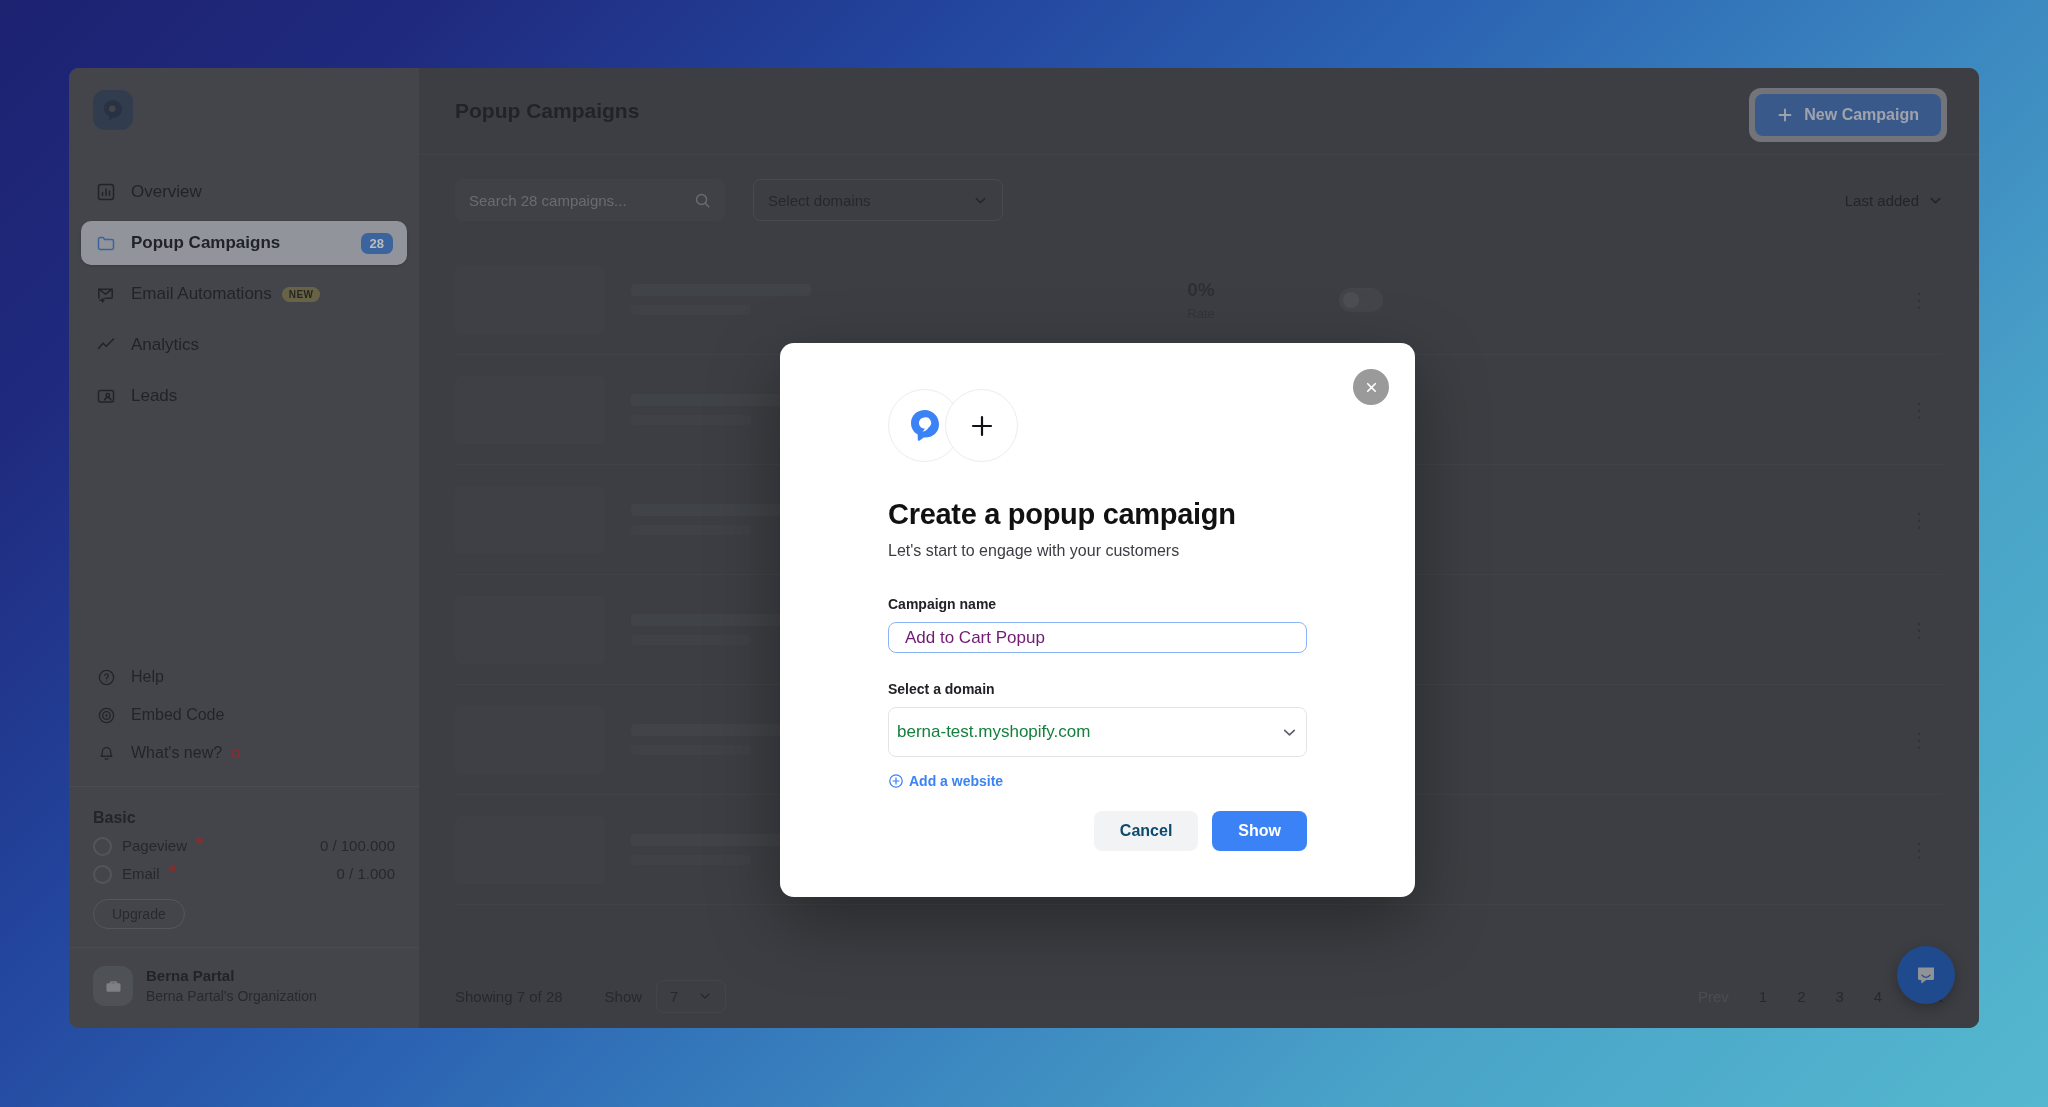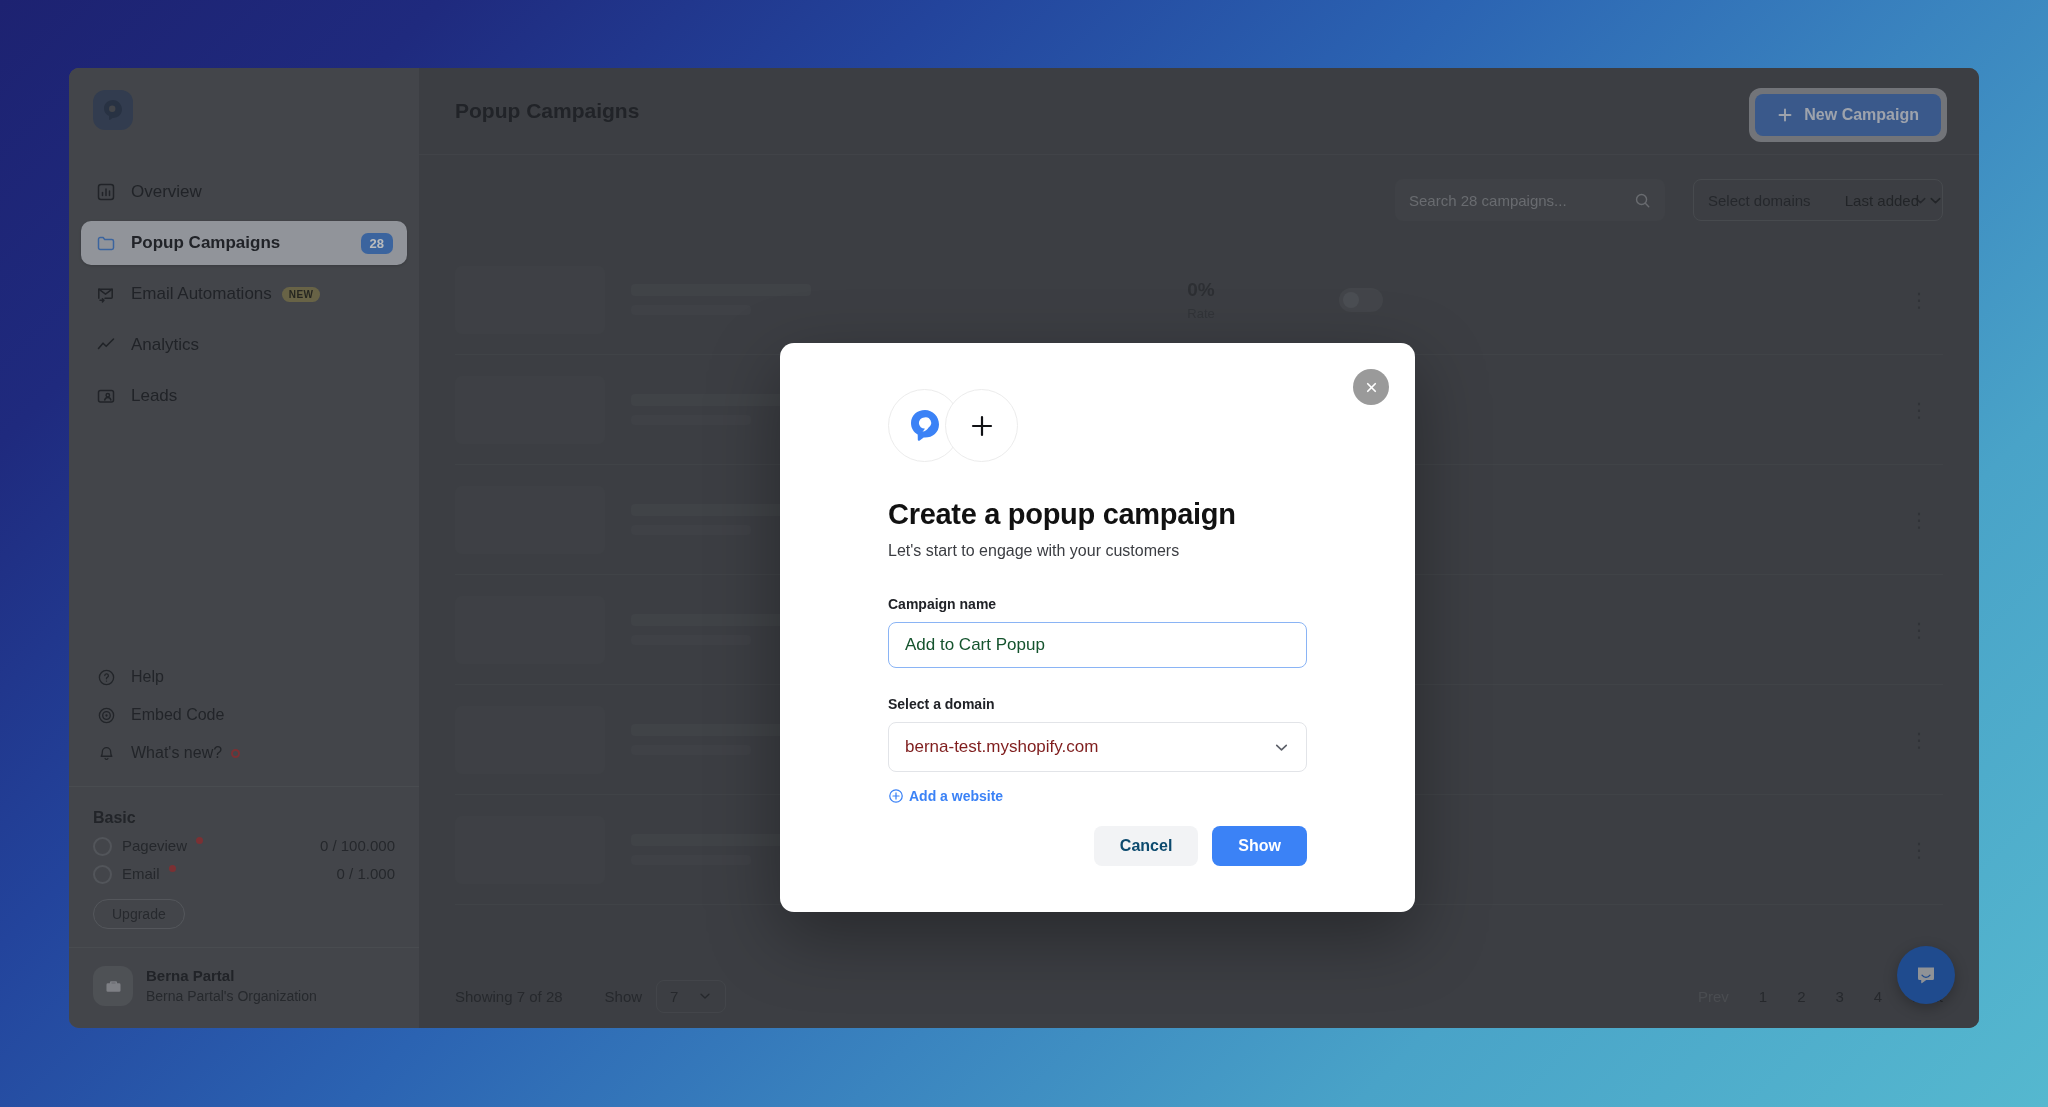--- a/index.html
+++ b/index.html
@@ -160,21 +160,21 @@
     background: #4873b9;
     color: #d7dde9;
     font-size: 16px; font-weight: bold;
     border: none; border-radius: 8px;
     padding: 12px 22px;
     cursor: pointer;
     font-family: inherit;
   }
   #header-rule { height: 1px; background: #525459; }
 
-  #toolbar { height: 90px; display:flex; align-items:center; padding: 0 36px; position: relative; justify-content: flex-end; }
+  #toolbar { height: 90px; display:flex; align-items:center; padding: 0 36px; position: relative; }
   #search-box {
     display:flex; align-items:center;
     width: 270px; height: 42px;
     border-radius: 8px;
     background: #4f5156;
     padding: 0 14px;
   }
   #search-input-text { flex:1; color:#8b8d92; font-size:15px; }
   #domain-select {
     margin-left: 28px;
@@ -258,36 +258,36 @@
     width: 73px; height: 73px; border-radius: 50%;
     border: 1px solid #ececec; background:#fff;
     display:flex; align-items:center; justify-content:center;
   }
   .icon-circle.second { margin-left: -16px; }
   #modal-title { font-size: 29px; font-weight: bold; color: #111; letter-spacing: -.3px; }
   #modal-sub { font-size: 16px; color: #3b3d42; margin-top: 11px; }
   .field-label { font-size: 14px; font-weight: bold; color: #202227; margin-bottom: 10px; }
   #campaign-name-field { margin-top: 36px; }
   #campaign-name-input {
-    width: 100%; height: 46px;
+    width: 100%; height: 31px;
     border: 1px solid #8ab4f5;
     border-radius: 8px;
     padding: 0 16px;
-    font-size: 17px; color: #14532d;
+    font-size: 17px; color: #701a75;
     font-family: inherit;
     outline: none;
     background: #fff;
   }
   #domain-field { margin-top: 28px; }
   #domain-dropdown {
     width: 100%; height: 50px;
     border: 1px solid #e2e4e8; border-radius: 8px;
     display:flex; align-items:center;
-    padding: 0 16px;
-    font-size: 17px; color: #7f1d1d;
+    padding: 0 8px;
+    font-size: 17px; color: #15803d;
     cursor: pointer;
   }
   #add-website {
     display:flex; align-items:flex-start; gap: 5px;
     margin-top: 16px;
     color: #3b82f6; font-size: 14px; font-weight: bold;
     cursor: pointer;
   }
   #modal-actions { display:flex; justify-content:flex-end; gap: 14px; margin-top: 22px; }
   #cancel-btn {

